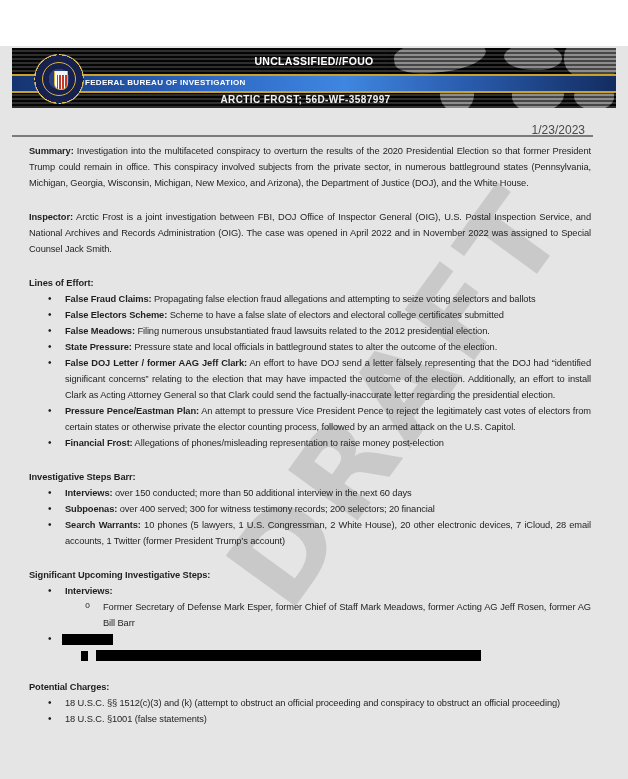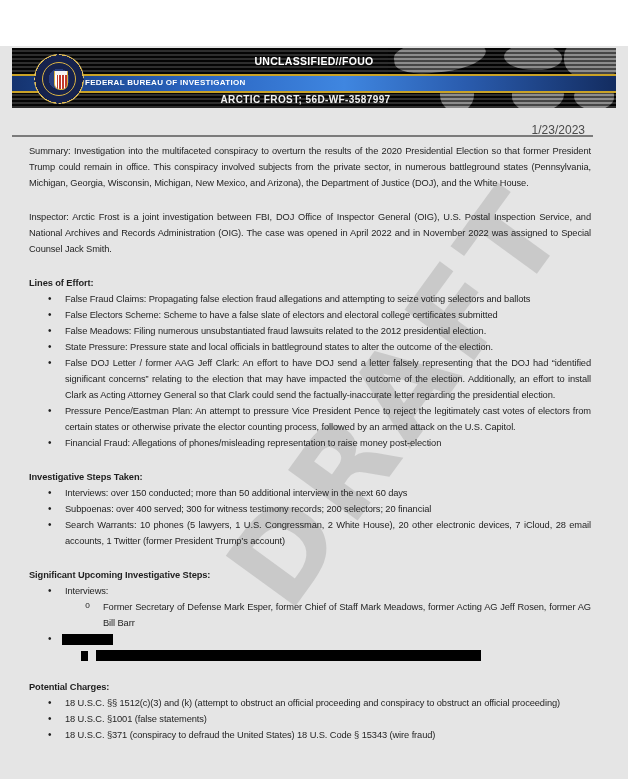--- a/index.html
+++ b/index.html
@@ -42,21 +42,21 @@
   
   .watermark{position:absolute;top:285px;left:90px;width:600px;height:120px;z-index:0;
         text-align:center;font-size:118px;font-weight:bold;letter-spacing:8px;
         color:rgba(125,125,125,.27);transform:rotate(-54deg);
         font-family:"DejaVu Sans",sans-serif;user-select:none;}
 
   
   .content{position:absolute;left:29px;top:97px;width:562px;z-index:1;
         font-size:9.3px;line-height:16px;text-align:justify;letter-spacing:-.1px;}
   .para{margin:0 0 18px 0;}
-  .lead{font-weight:normal;}
+  .lead{font-weight:bold;}
   .heading{font-weight:bold;margin:0;}
   ul.blist{list-style:none;margin:0 0 18px 0;padding:0;}
   ul.blist.tight{margin-bottom:16px;}
   ul.blist.last{margin-bottom:0;}
   li.bullet{position:relative;padding-left:36px;margin:0;}
   li.bullet::before{content:"•";position:absolute;left:19px;top:0;font-size:10px;}
   li.sub{position:relative;padding-left:74px;margin:0;}
   li.sub::before{content:"o";position:absolute;left:56px;top:-1px;
         font-family:"Liberation Mono",monospace;font-size:8.5px;}
   li.redact-row1{position:relative;padding-left:36px;height:16px;}
@@ -110,24 +110,24 @@
     <p class="para"><span class="lead">Inspector:</span><span> Arctic Frost is a joint investigation between FBI, DOJ Office of Inspector General (OIG), U.S. Postal Inspection Service, and National Archives and Records Administration (OIG).  The case was opened in April 2022 and in November 2022 was assigned to Special Counsel Jack Smith.</span></p>
 
     <p class="heading">Lines of Effort:</p>
     <ul class="blist">
       <li class="bullet"><span class="lead">False Fraud Claims:</span><span> Propagating false election fraud allegations and attempting to seize voting selectors and ballots</span></li>
       <li class="bullet"><span class="lead">False Electors Scheme:</span><span> Scheme to have a false slate of electors and electoral college certificates submitted</span></li>
       <li class="bullet"><span class="lead">False Meadows:</span><span> Filing numerous unsubstantiated fraud lawsuits related to the 2012 presidential election.</span></li>
       <li class="bullet"><span class="lead">State Pressure:</span><span> Pressure state and local officials in battleground states to alter the outcome of the election.</span></li>
       <li class="bullet"><span class="lead">False DOJ Letter / former AAG Jeff Clark:</span><span> An effort to have DOJ send a letter falsely representing that the DOJ had “identified significant concerns” relating to the election that may have impacted the outcome of the election.  Additionally, an effort to install Clark as Acting Attorney General so that Clark could send the factually-inaccurate letter regarding the presidential election.</span></li>
       <li class="bullet"><span class="lead">Pressure Pence/Eastman Plan:</span><span> An attempt to pressure Vice President Pence to reject the legitimately cast votes of electors from certain states or otherwise private the elector counting process, followed by an armed attack on the U.S. Capitol.</span></li>
-      <li class="bullet"><span class="lead">Financial Fraud:</span><span> Allegations of phones/misleading representation to raise money post-election</span></li>
+      <li class="bullet"><span class="lead">Financial Frost:</span><span> Allegations of phones/misleading representation to raise money post-election</span></li>
     </ul>
 
-    <p class="heading">Investigative Steps Taken:</p>
+    <p class="heading">Investigative Steps Barr:</p>
     <ul class="blist">
       <li class="bullet"><span class="lead">Interviews:</span><span> over 150 conducted; more than 50 additional interview in the next 60 days</span></li>
       <li class="bullet"><span class="lead">Subpoenas:</span><span> over 400 served; 300 for witness testimony records; 200 selectors; 20 financial</span></li>
       <li class="bullet"><span class="lead">Search Warrants:</span><span> 10 phones (5 lawyers, 1 U.S. Congressman, 2 White House), 20 other electronic devices, 7 iCloud, 28 email accounts, 1 Twitter (former President Trump’s account)</span></li>
     </ul>
 
     <p class="heading">Significant Upcoming Investigative Steps:</p>
     <ul class="blist tight">
       <li class="bullet"><span class="lead">Interviews:</span></li>
       <li class="sub">Former Secretary of Defense Mark Esper, former Chief of Staff Mark Meadows, former Acting AG Jeff Rosen, former AG Bill Barr</li>
@@ -137,20 +137,19 @@
       <li class="redact-row2">
           <span class="bar sq"></span>
           <span class="bar long"></span>
         </li>
     </ul>
 
     <p class="heading">Potential Charges:</p>
     <ul class="blist last">
       <li class="bullet">18 U.S.C. §§ 1512(c)(3) and (k) (attempt to obstruct an official proceeding and conspiracy to obstruct an official proceeding)</li>
       <li class="bullet">18 U.S.C. §1001 (false statements)</li>
-      <li class="bullet">18 U.S.C. §371 (conspiracy to defraud the United States) 18 U.S. Code § 15343 (wire fraud)</li>
     </ul>
 
   </div>
 
   <div class="footer">UNCLASSIFIED//FOUO</div>
 
 </div>
 
 </body></html>

